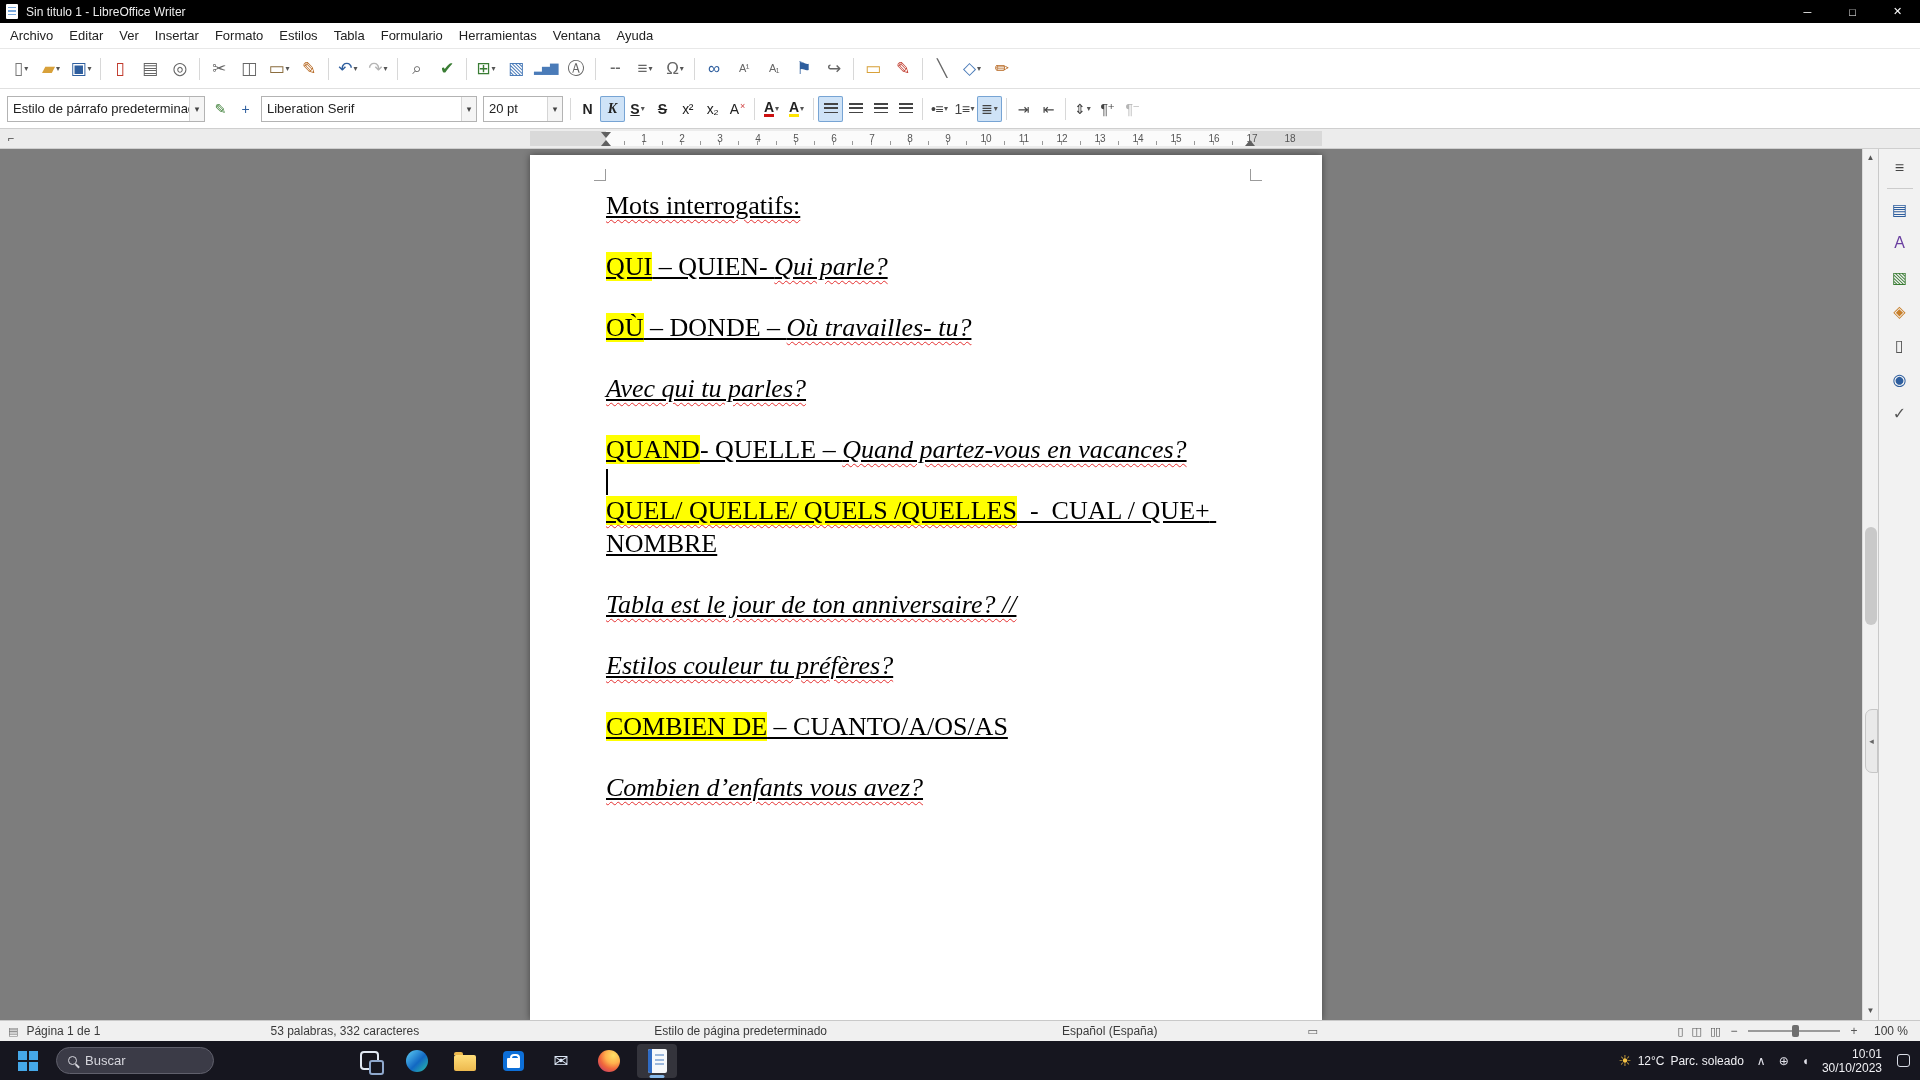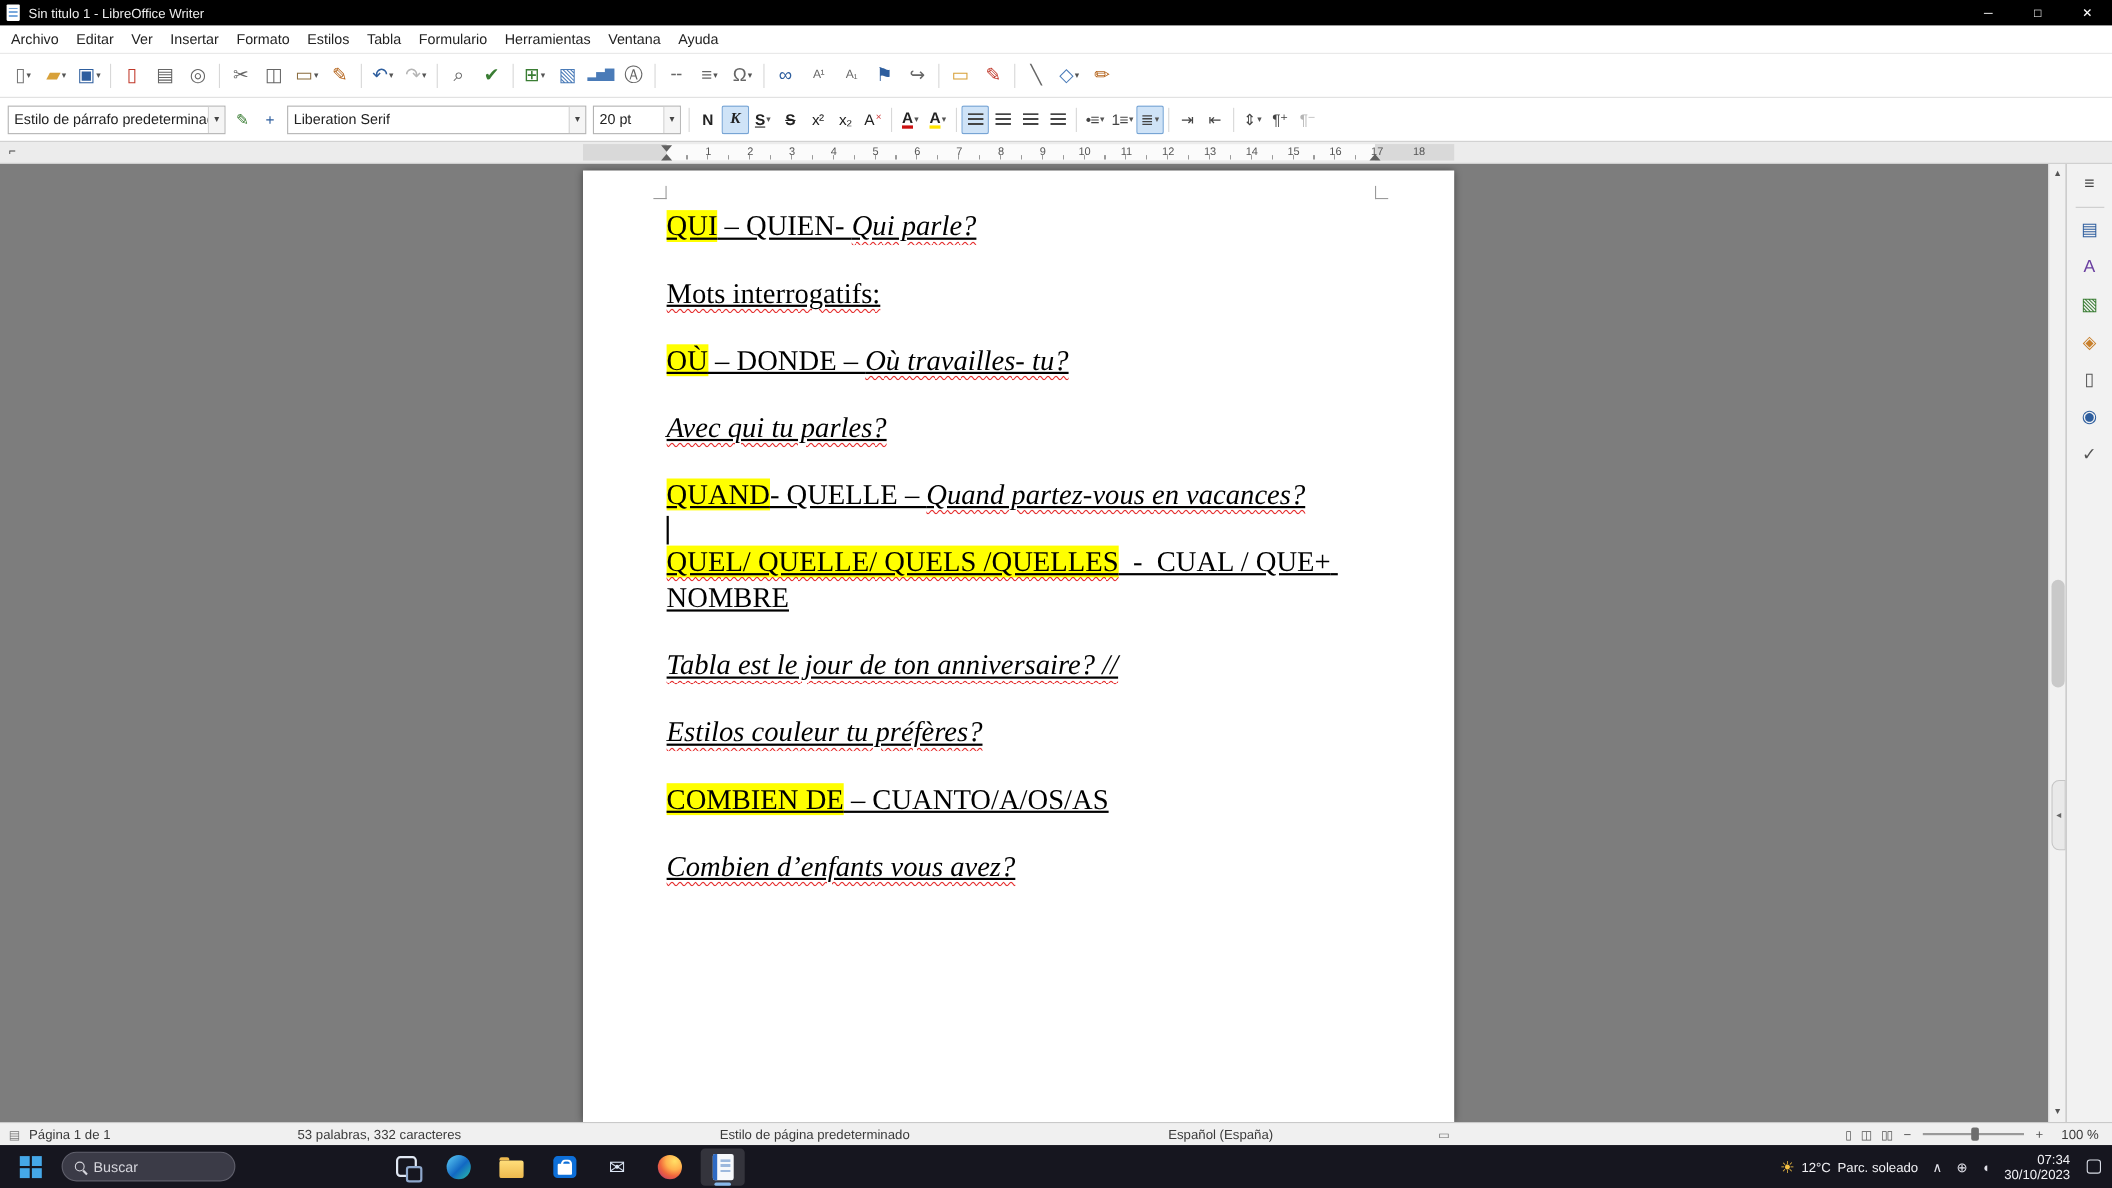--- a/index.html
+++ b/index.html
@@ -277,21 +277,21 @@
       <span class="combo" style="width:198px">
         <span class="combo-text">Estilo de párrafo predeterminado</span>
         <span class="dda">▾</span>
       </span>
       <span class="tbtn">
         <span class="glyph" style="color:#3a7d34">✎</span>
       </span>
       <span class="tbtn">
         <span class="glyph" style="color:#2e5e9e">+</span>
       </span>
-      <span class="combo" style="width:272px">
+      <span class="combo" style="width:216px">
         <span class="combo-text">Liberation Serif</span>
         <span class="dda">▾</span>
       </span>
       <span class="combo" style="width:80px">
         <span class="combo-text">20 pt</span>
         <span class="dda">▾</span>
       </span>
       <span class="tsep"></span>
       <span class="tbtn">
         <span class="glyph g-b" style="color:#222">N</span>
@@ -379,22 +379,22 @@
   <span class="mk mk-tl"></span>
   <span class="mk mk-bl"></span>
   <span class="mk mk-br"></span>
 </div>
 
 <div class="docarea">
   <div class="page">
     <span class="corner tl"></span>
     <span class="corner tr"></span>
     <div class="textbody">
+        <p class="para"><span class="seg u"><span class="spell">Mots interrogatifs:</span></span></p>
         <p class="para"><span class="seg u hl">QUI</span><span class="seg u"> – QUIEN- </span><span class="seg u i"><span class="spell">Qui parle?</span></span></p>
-        <p class="para"><span class="seg u"><span class="spell">Mots interrogatifs:</span></span></p>
         <p class="para"><span class="seg u hl">OÙ</span><span class="seg u"> – DONDE – </span><span class="seg u i"><span class="spell">Où travailles- tu?</span></span></p>
         <p class="para"><span class="seg u i"><span class="spell">Avec qui tu parles?</span></span></p>
         <p class="para"><span class="seg u hl">QUAND</span><span class="seg u">- QUELLE – </span><span class="seg u i"><span class="spell">Quand partez-vous en vacances?</span></span></p>
         <p class="para"><span class="seg u hl"><span class="spell">QUEL/ QUELLE/ QUELS /QUELLES</span></span><span class="seg u">  -  CUAL / QUE+ NOMBRE</span></p>
         <p class="para"><span class="seg u i"><span class="spell">Tabla est le jour de ton anniversaire? //</span></span></p>
         <p class="para"><span class="seg u i"><span class="spell">Estilos couleur tu préfères?</span></span></p>
         <p class="para"><span class="seg u hl">COMBIEN DE</span><span class="seg u"> – CUANTO/A/OS/AS</span></p>
         <p class="para"><span class="seg u i"><span class="spell">Combien d’enfants vous avez?</span></span></p>
       </div>
     <span class="caret"></span>
@@ -500,18 +500,18 @@
       <span class="sun">☀</span>
       <span>12°C</span>
       <span>Parc. soleado</span>
     </span>
     <span style="display:flex;align-items:center;gap:13px">
         <span class="tray-glyph">∧</span>
         <span class="tray-glyph">⊕</span>
         <span class="tray-glyph">◖</span>
       </span>
     <span class="tb-clock">
-      <span>07:34</span>
+      <span>10:01</span>
       <span>30/10/2023</span>
     </span>
     <span class="tb-notif"></span>
   </span>
 </div>
 
 </body></html>

